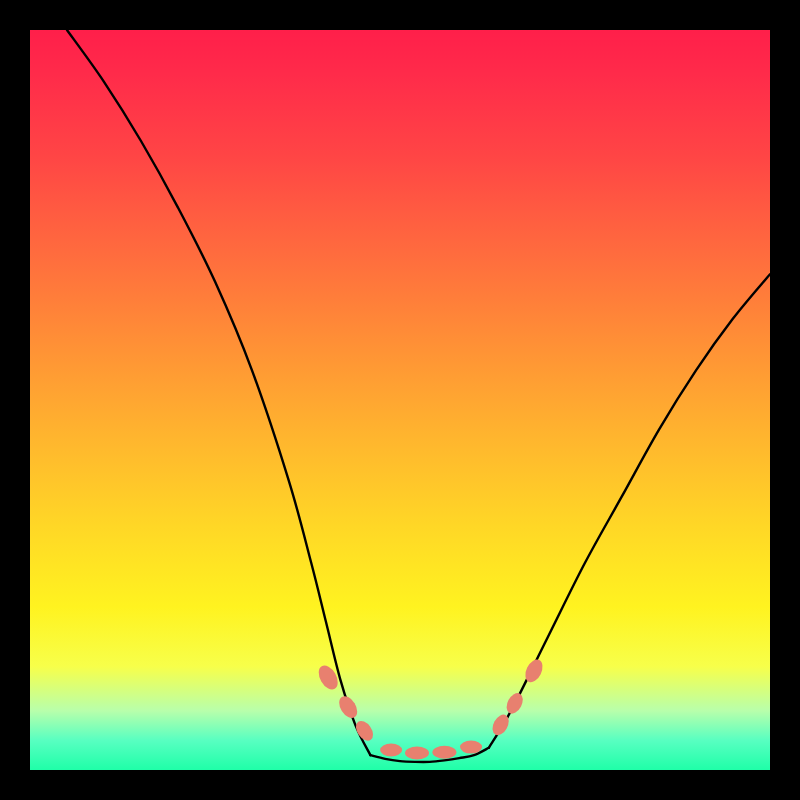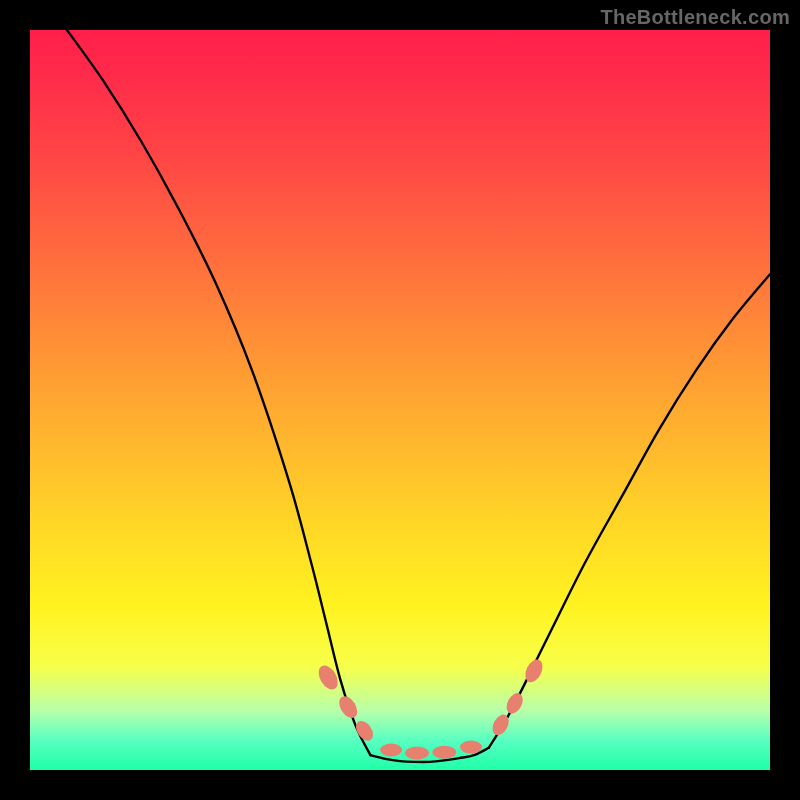--- a/index.html
+++ b/index.html
@@ -77,15 +77,14 @@
           <ellipse cx="0" cy="0" rx="12.00" ry="6.50" fill="#e8806f" transform="translate(414.40 722.24) rotate(0)"></ellipse>
           <ellipse cx="0" cy="0" rx="11.00" ry="6.50" fill="#e8806f" transform="translate(441.04 717.06) rotate(0)"></ellipse>
           <ellipse cx="0" cy="0" rx="7.00" ry="11.00" fill="#e8806f" transform="translate(470.64 694.86) rotate(28)"></ellipse>
           <ellipse cx="0" cy="0" rx="7.00" ry="11.00" fill="#e8806f" transform="translate(484.70 673.40) rotate(28)"></ellipse>
           <ellipse cx="0" cy="0" rx="7.50" ry="12.00" fill="#e8806f" transform="translate(503.94 640.84) rotate(26)"></ellipse>
         </g>
     </svg>
 
   </div>
 
-  <div class="watermark">TheBottleneck.com</div>
 
 </div>
 
 </body></html>

